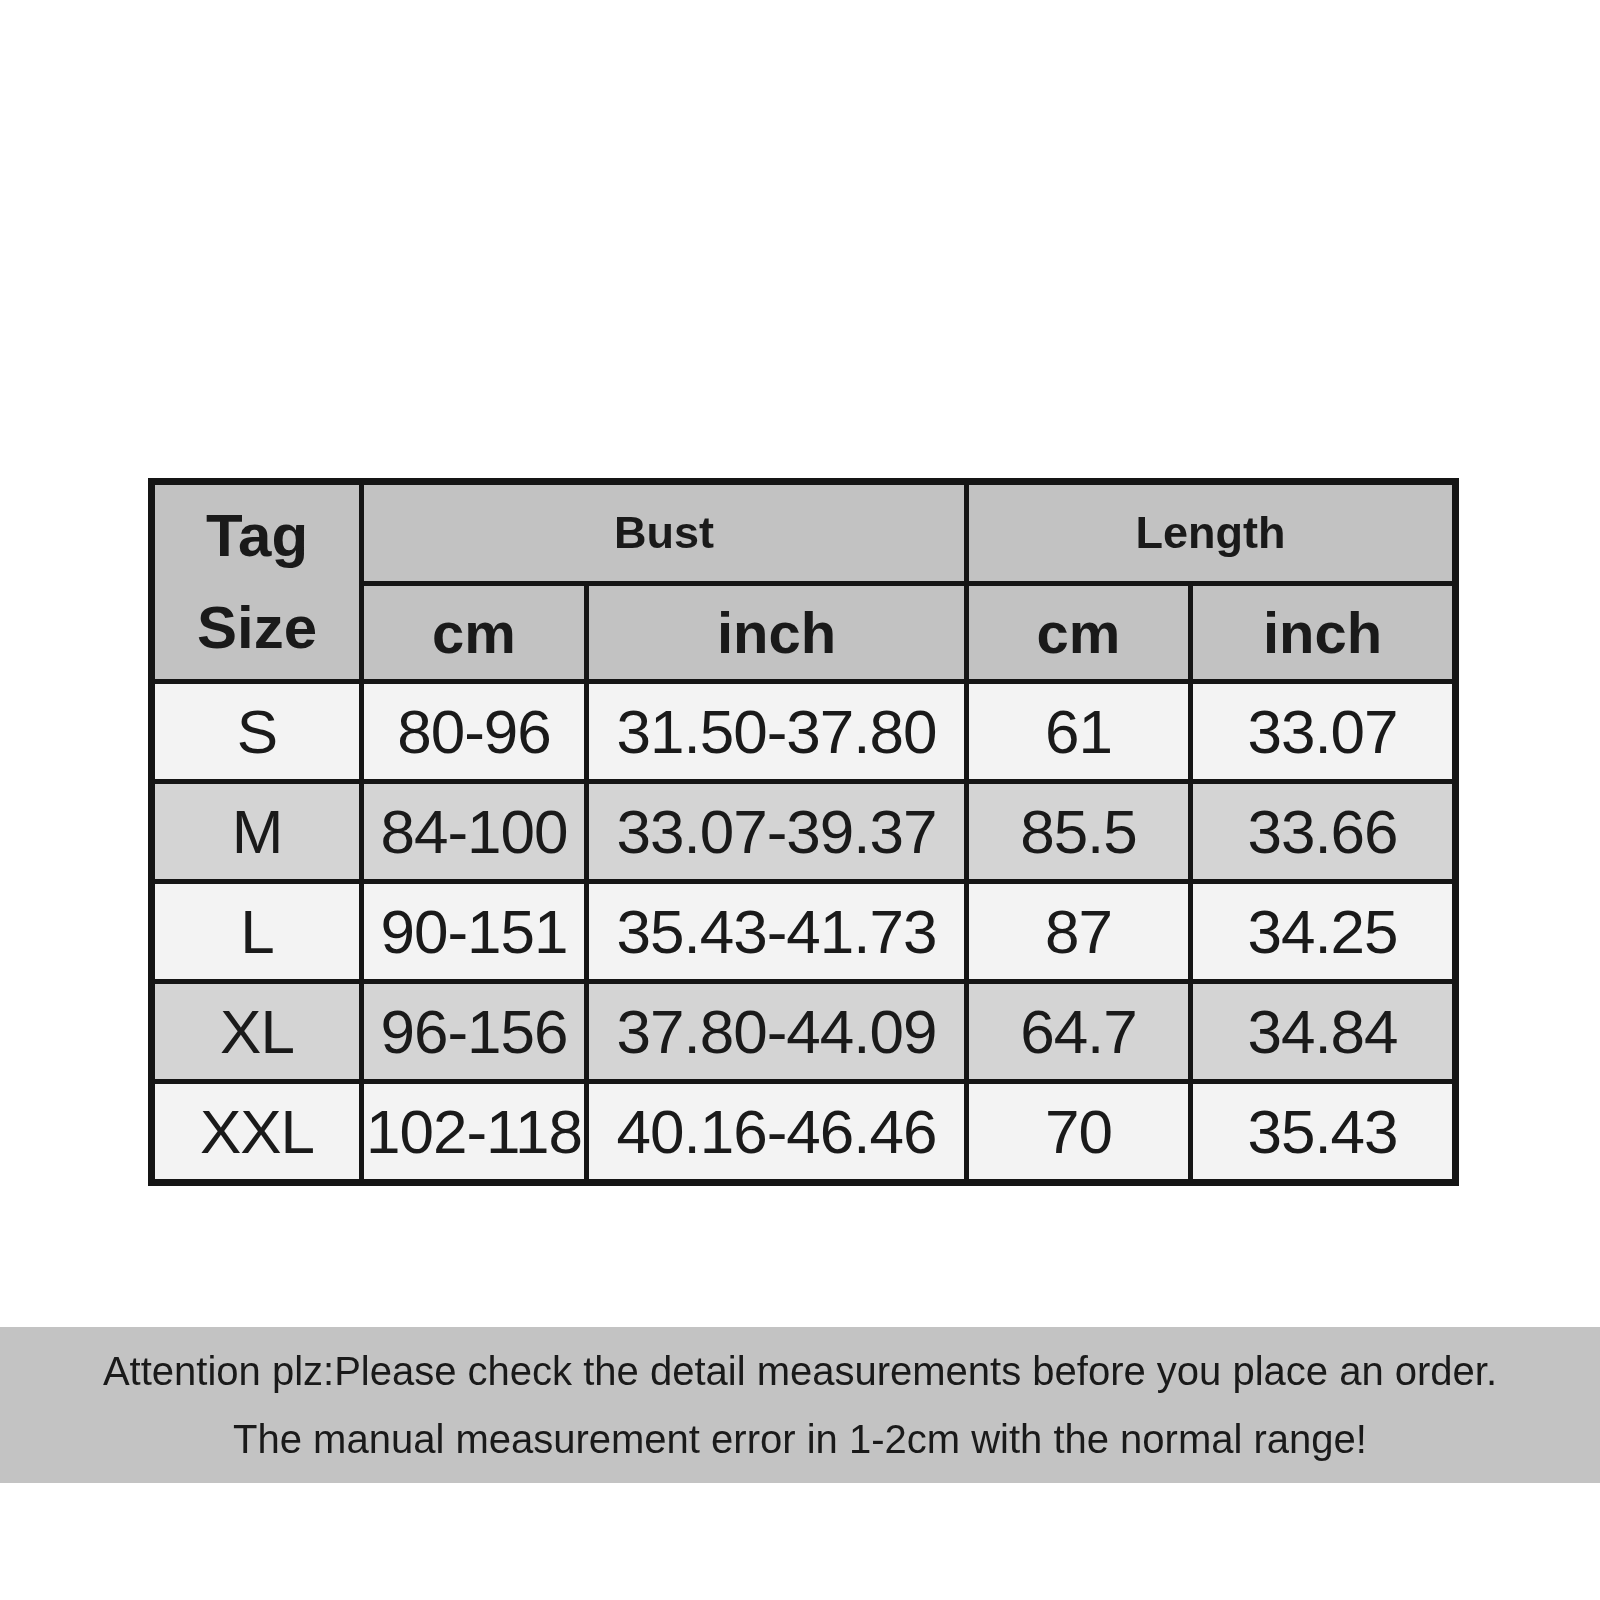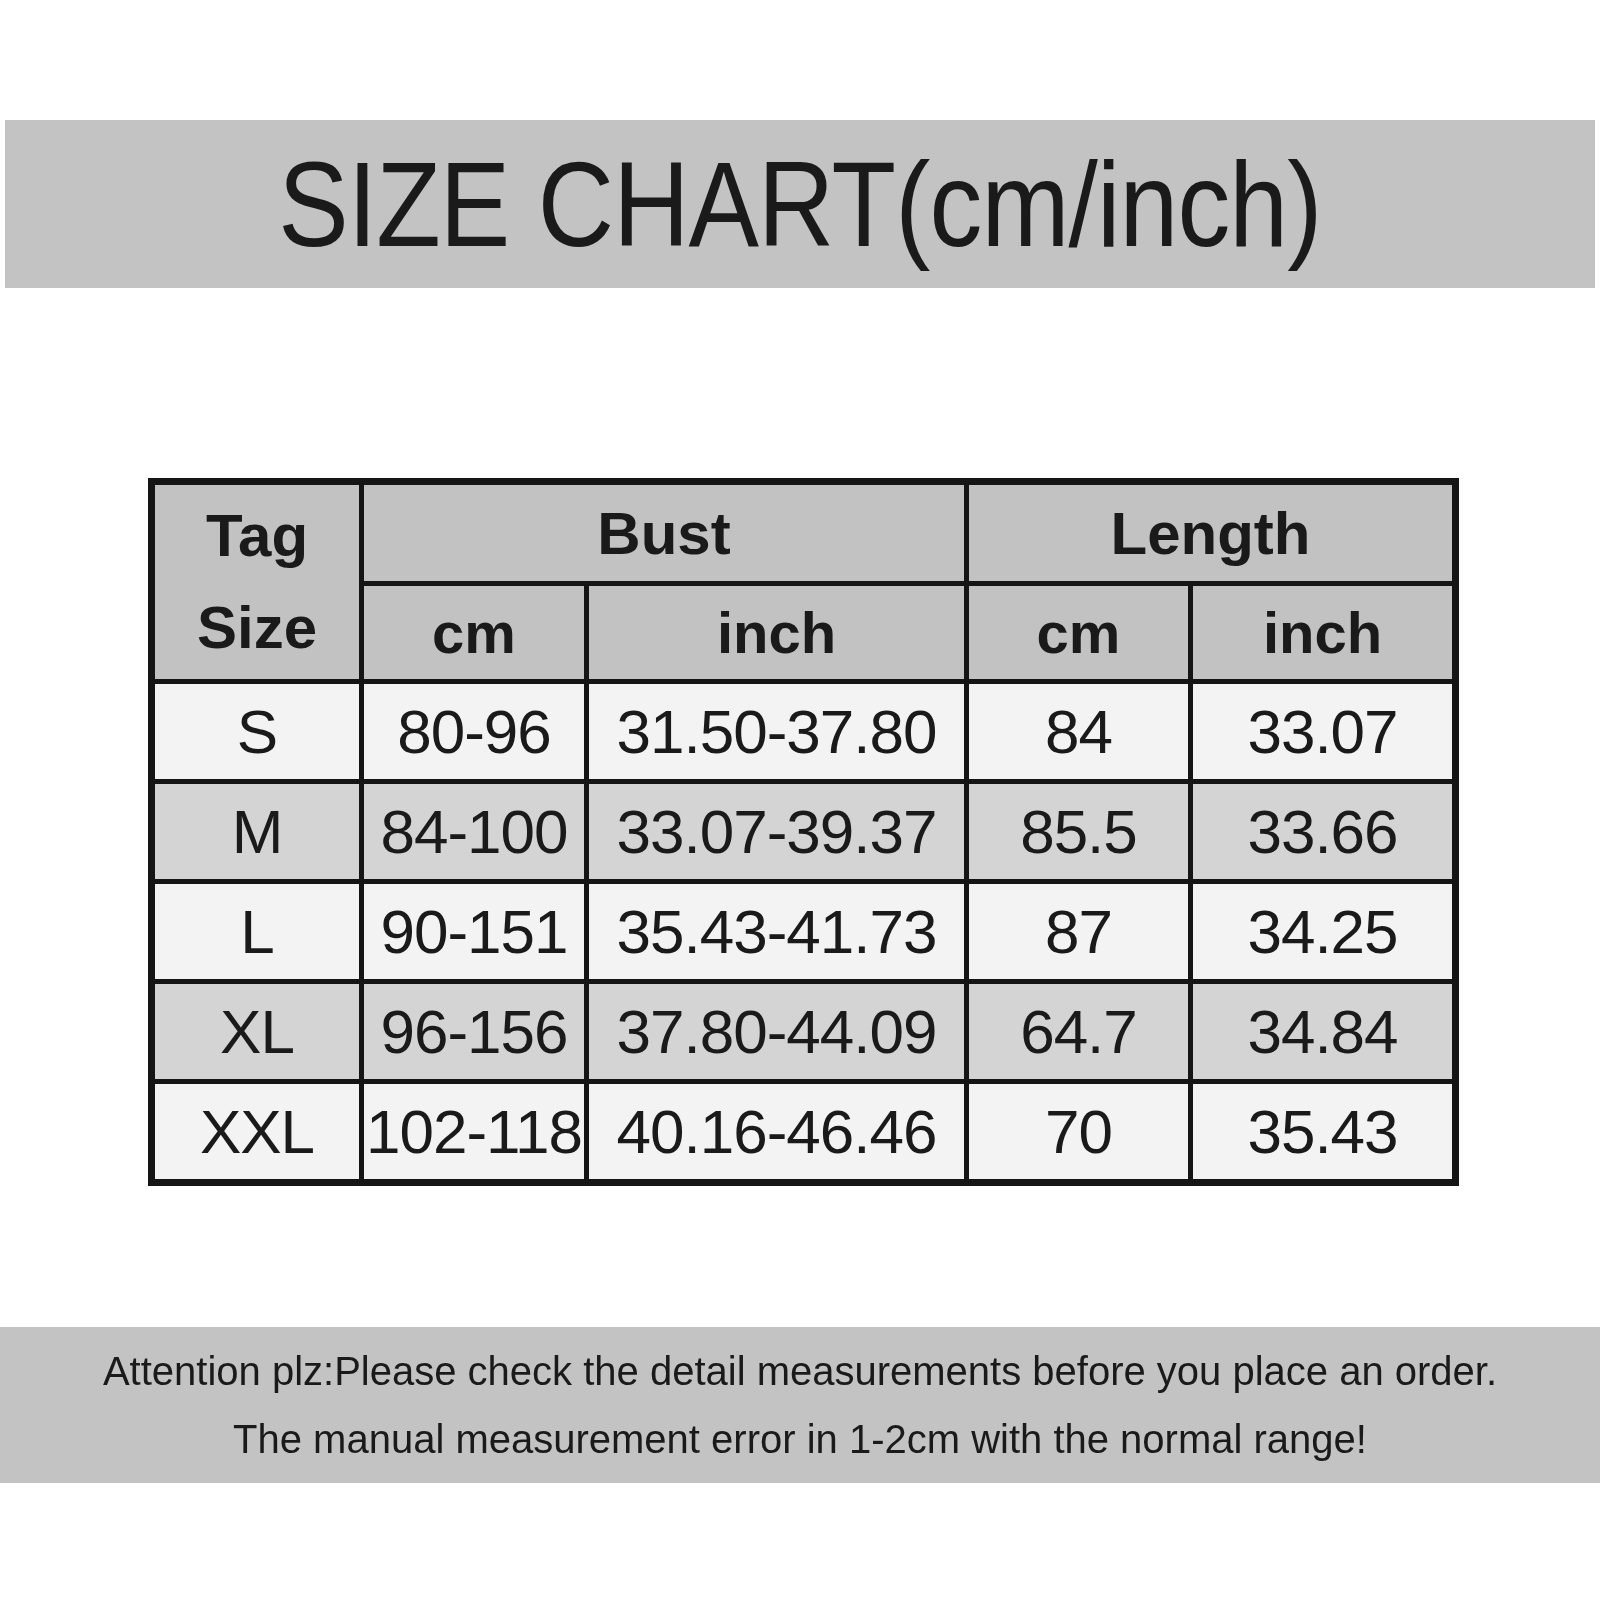--- a/index.html
+++ b/index.html
@@ -56,21 +56,21 @@
     padding: 0;
     overflow: hidden;
   }
   .size-table {
     border: 7px solid var(--grid_black, #151515);
   }
   .hdr {
     background: var(--header_cell_gray, #c2c2c2);
     font-weight: 700;
   }
-  .group-hdr { font-size: 60px; height: 96px; }
+  .group-hdr { font-size: 45px; height: 96px; }
   .unit-hdr  { font-size: 58px; height: 93px; }
   .tag-hdr   { font-size: 60px; line-height: 92px; }
   .row-light  { background: var(--row_light, #f3f3f3); }
   .row-shaded { background: var(--row_shaded_gray, #d4d4d4); }
   .size-table tbody th,
   .size-table tbody td {
     font-size: 62px;
     font-weight: 400;
     height: 95px;
     letter-spacing: -1px;
@@ -95,23 +95,20 @@
     line-height: 68px;
     white-space: nowrap;
     color: var(--text_black, #1a1a1a);
   }
 </style>
 </head>
 <body>
 
 <div class="page">
 
-  <header class="title-bar">
-    <h1 class="title">SIZE CHART(cm/inch)</h1>
-  </header>
 
   <table class="size-table">
     <colgroup>
       <col style="width:210px">
       <col style="width:225px">
       <col style="width:380px">
       <col style="width:224px">
       <col style="width:265px">
     </colgroup>
     <thead>
@@ -128,21 +125,21 @@
         <th class="hdr unit-hdr">inch</th>
         <th class="hdr unit-hdr">cm</th>
         <th class="hdr unit-hdr">inch</th>
       </tr>
     </thead>
     <tbody>
       <tr class="row-light">
         <th>S</th>
         <td>80-96</td>
         <td>31.50-37.80</td>
-        <td>84</td>
+        <td>61</td>
         <td>33.07</td>
       </tr>
       <tr class="row-shaded">
         <th>M</th>
         <td>84-100</td>
         <td>33.07-39.37</td>
         <td>85.5</td>
         <td>33.66</td>
       </tr>
       <tr class="row-light">

